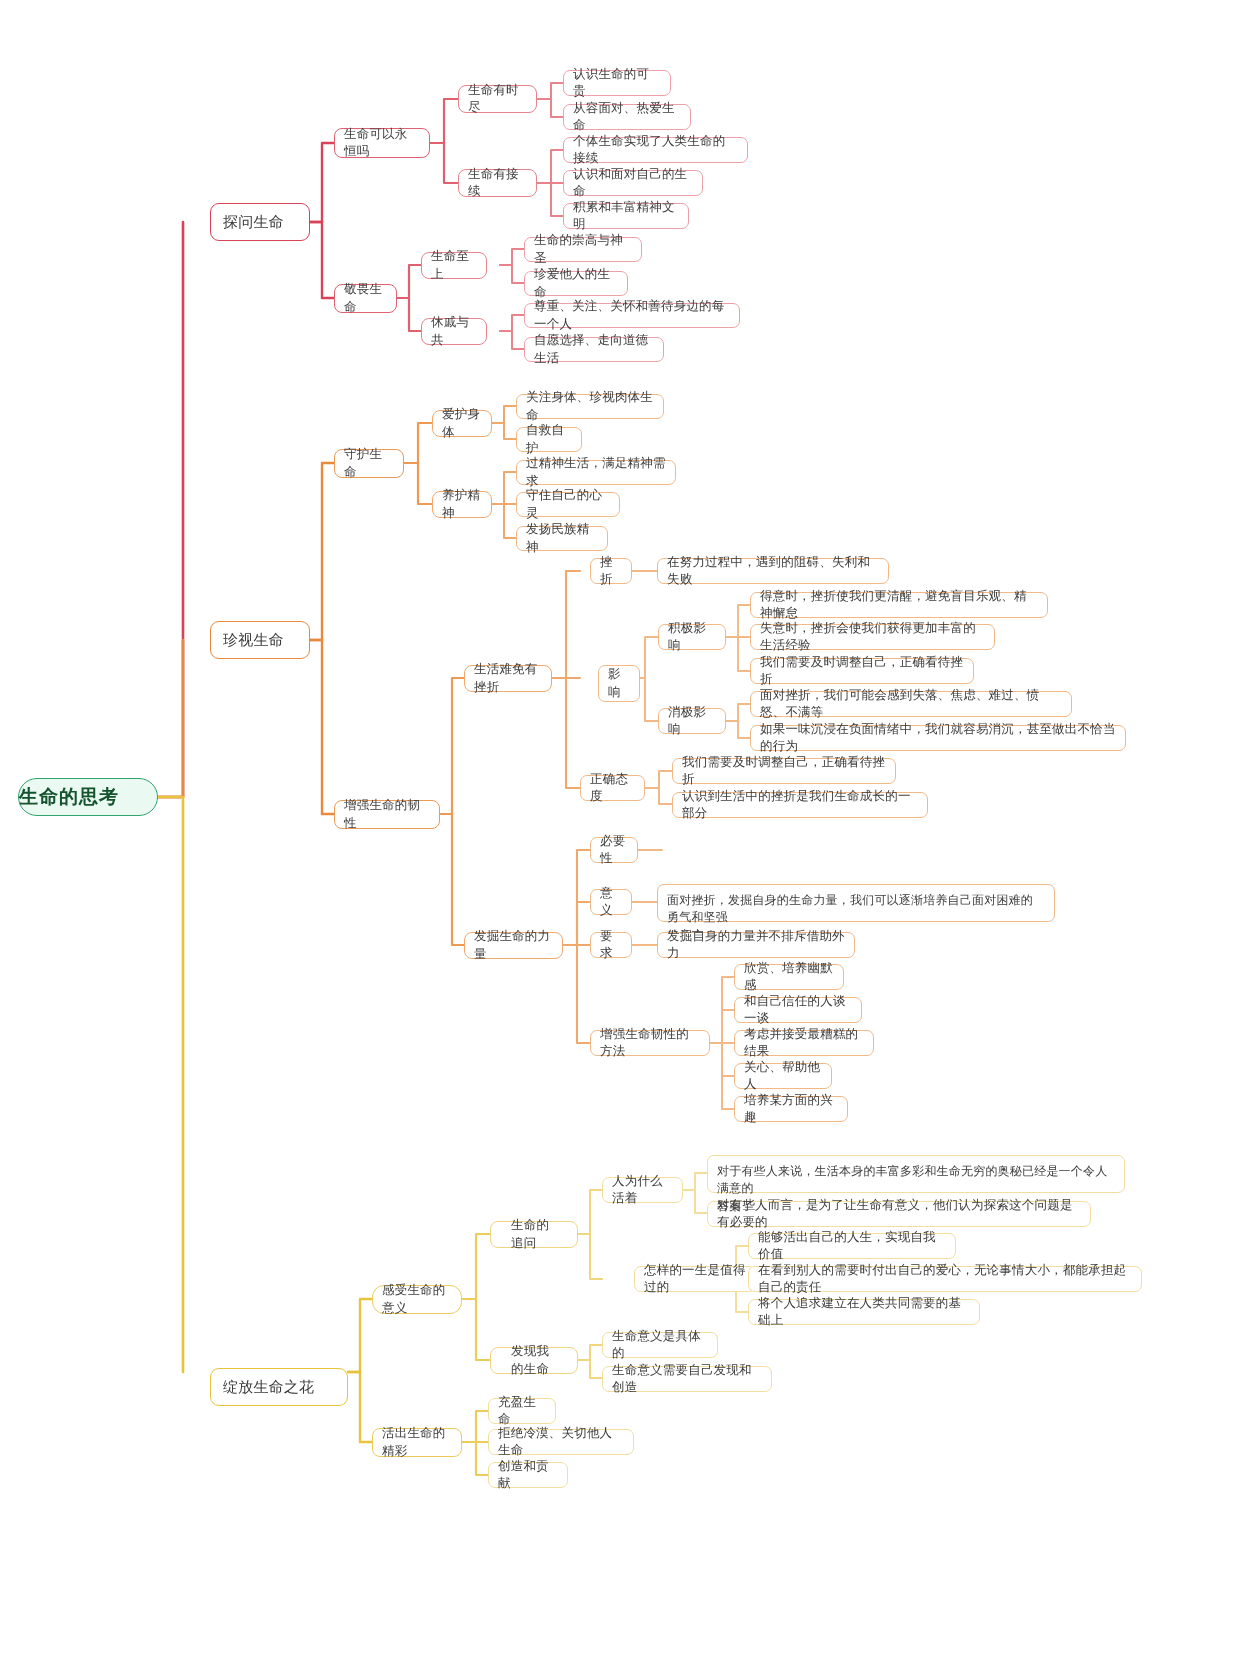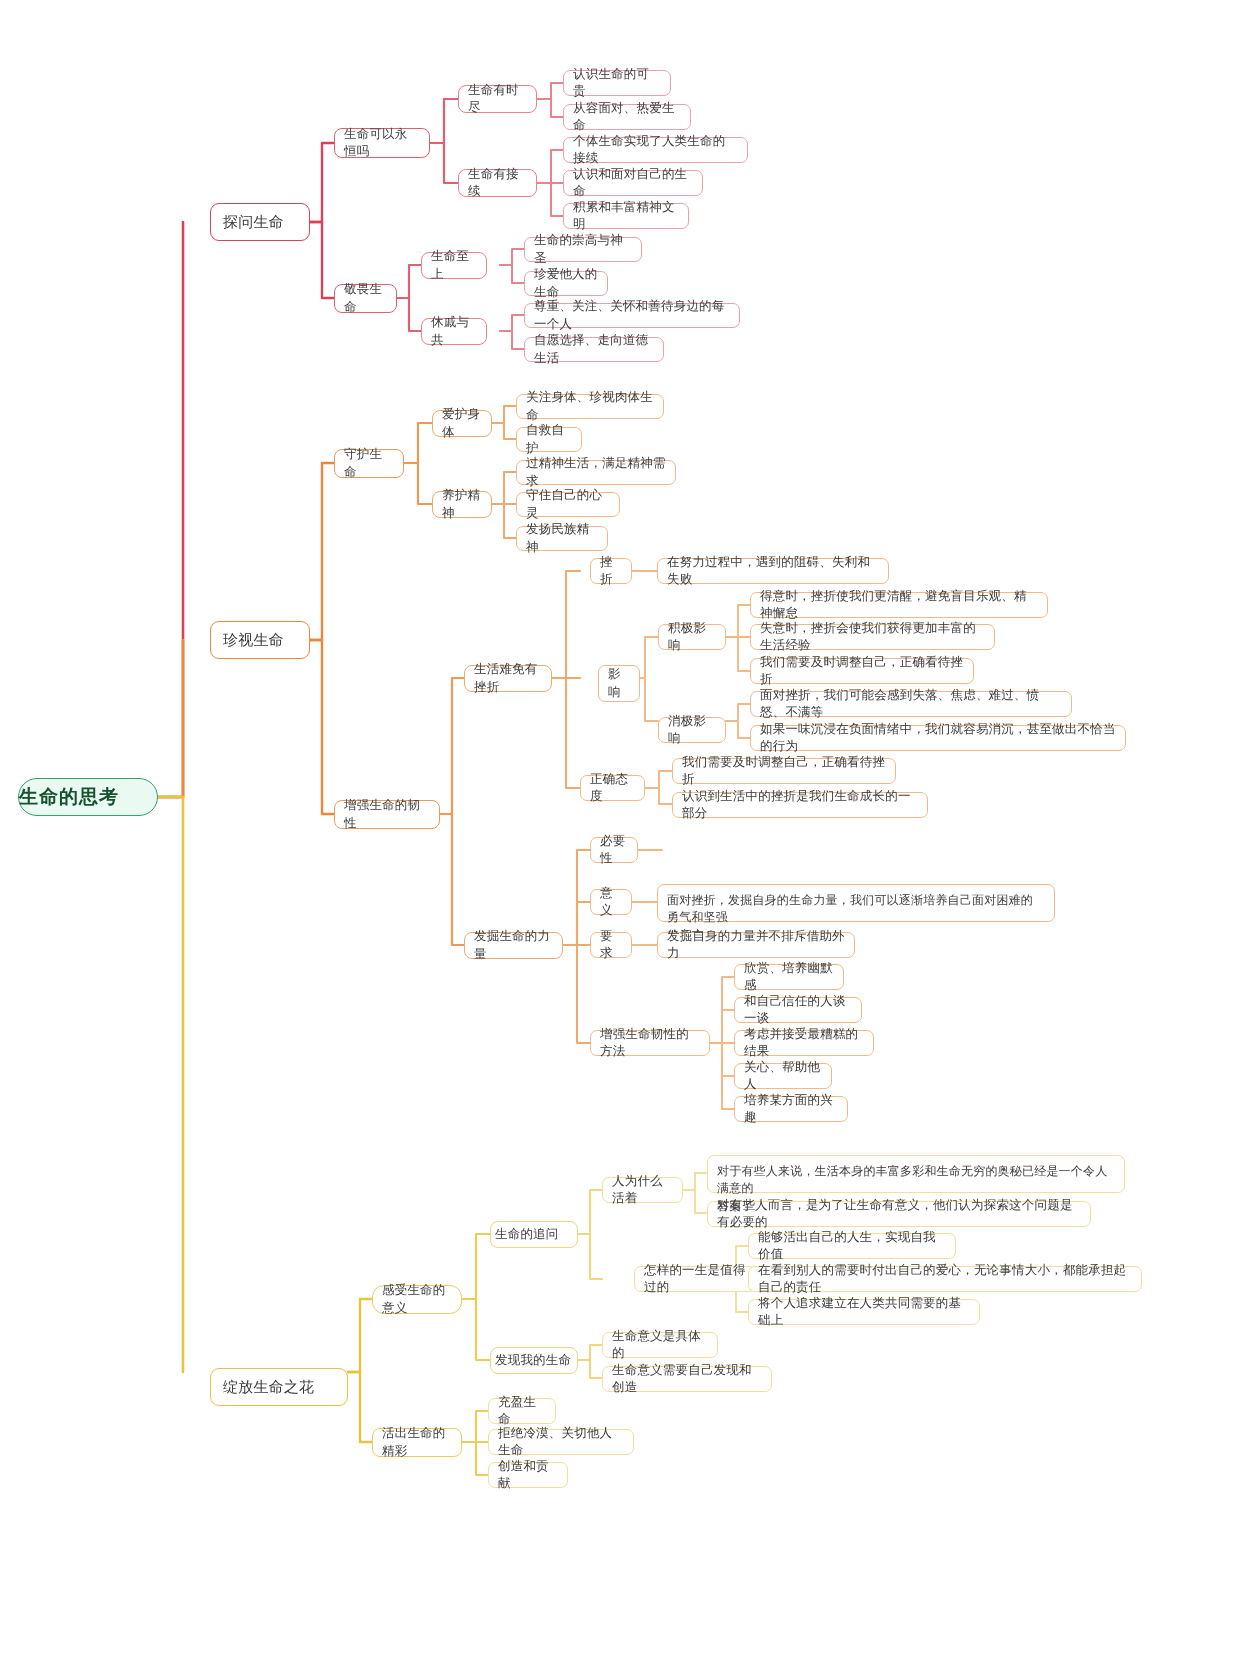--- a/index.html
+++ b/index.html
@@ -55,21 +55,21 @@
 
   
   .o1{border-color:#e8893c;border-radius:9px;font-size:15px;padding:0 12px;}
   .o2{border-color:#ed9a55;border-radius:8px;font-size:12.5px;padding:0 9px;}
   .o3{border-color:#f0a96c;border-radius:8px;font-size:12.5px;padding:0 9px;}
   .o4{border-color:#f2b986;border-radius:7px;font-size:12.5px;padding:0 9px;}
 
   
   .y1{border-color:#e8c33c;border-radius:9px;font-size:15px;padding:0 12px;margin-top:16px;}
   .y2{border-color:#eccd5c;border-radius:8px;font-size:12.5px;padding:0 9px;}
-  .y3{border-color:#f0d67e;border-radius:8px;font-size:12.5px;padding:0 4px;}
+  .y3{border-color:#f0d67e;border-radius:8px;font-size:12.5px;padding:0 20px;}
   .y4{border-color:#f3de9c;border-radius:7px;font-size:12.5px;padding:0 9px;}
 
   .multiline{align-items:flex-start;padding-top:7px;}
 </style>
 </head>
 <body>
 
 <div id="canvas">
 
   <svg id="wires" viewBox="0 0 1242 1660">
@@ -215,21 +215,21 @@
 
   <div class="node r2" style="left:334px;top:284px;width:63px;height:29px;">
     <span>敬畏生命</span>
   </div>
   <div class="node r3" style="left:421px;top:252px;width:66px;height:27px;">
     <span>生命至上</span>
   </div>
   <div class="node r4" style="left:524px;top:237px;width:118px;height:25px;">
     <span>生命的崇高与神圣</span>
   </div>
-  <div class="node r4" style="left:524px;top:271px;width:84px;height:25px;justify-content:flex-end;">
+  <div class="node r4" style="left:524px;top:271px;width:104px;height:25px;justify-content:flex-end;">
     <span>珍爱他人的生命</span>
   </div>
 
   <div class="node r3" style="left:421px;top:318px;width:66px;height:27px;">
     <span>休戚与共</span>
   </div>
   <div class="node r4" style="left:524px;top:303px;width:216px;height:25px;">
     <span>尊重、关注、关怀和善待身边的每一个人</span>
   </div>
   <div class="node r4" style="left:524px;top:337px;width:140px;height:25px;">
@@ -291,21 +291,21 @@
   <div class="node o4" style="left:750px;top:592px;width:298px;height:26px;">
     <span>得意时，挫折使我们更清醒，避免盲目乐观、精神懈怠</span>
   </div>
   <div class="node o4" style="left:750px;top:624px;width:245px;height:26px;">
     <span>失意时，挫折会使我们获得更加丰富的生活经验</span>
   </div>
   <div class="node o4" style="left:750px;top:658px;width:224px;height:26px;">
     <span>我们需要及时调整自己，正确看待挫折</span>
   </div>
 
-  <div class="node o4" style="left:658px;top:708px;width:68px;height:26px;margin-top:9px;">
+  <div class="node o4" style="left:658px;top:708px;width:68px;height:26px;">
     <span>消极影响</span>
   </div>
   <div class="node o4" style="left:750px;top:691px;width:322px;height:26px;">
     <span>面对挫折，我们可能会感到失落、焦虑、难过、愤怒、不满等</span>
   </div>
   <div class="node o4" style="left:750px;top:725px;width:376px;height:26px;">
     <span>如果一味沉浸在负面情绪中，我们就容易消沉，甚至做出不恰当的行为</span>
   </div>
 
   <div class="node o4" style="left:580px;top:775px;width:65px;height:26px;">

